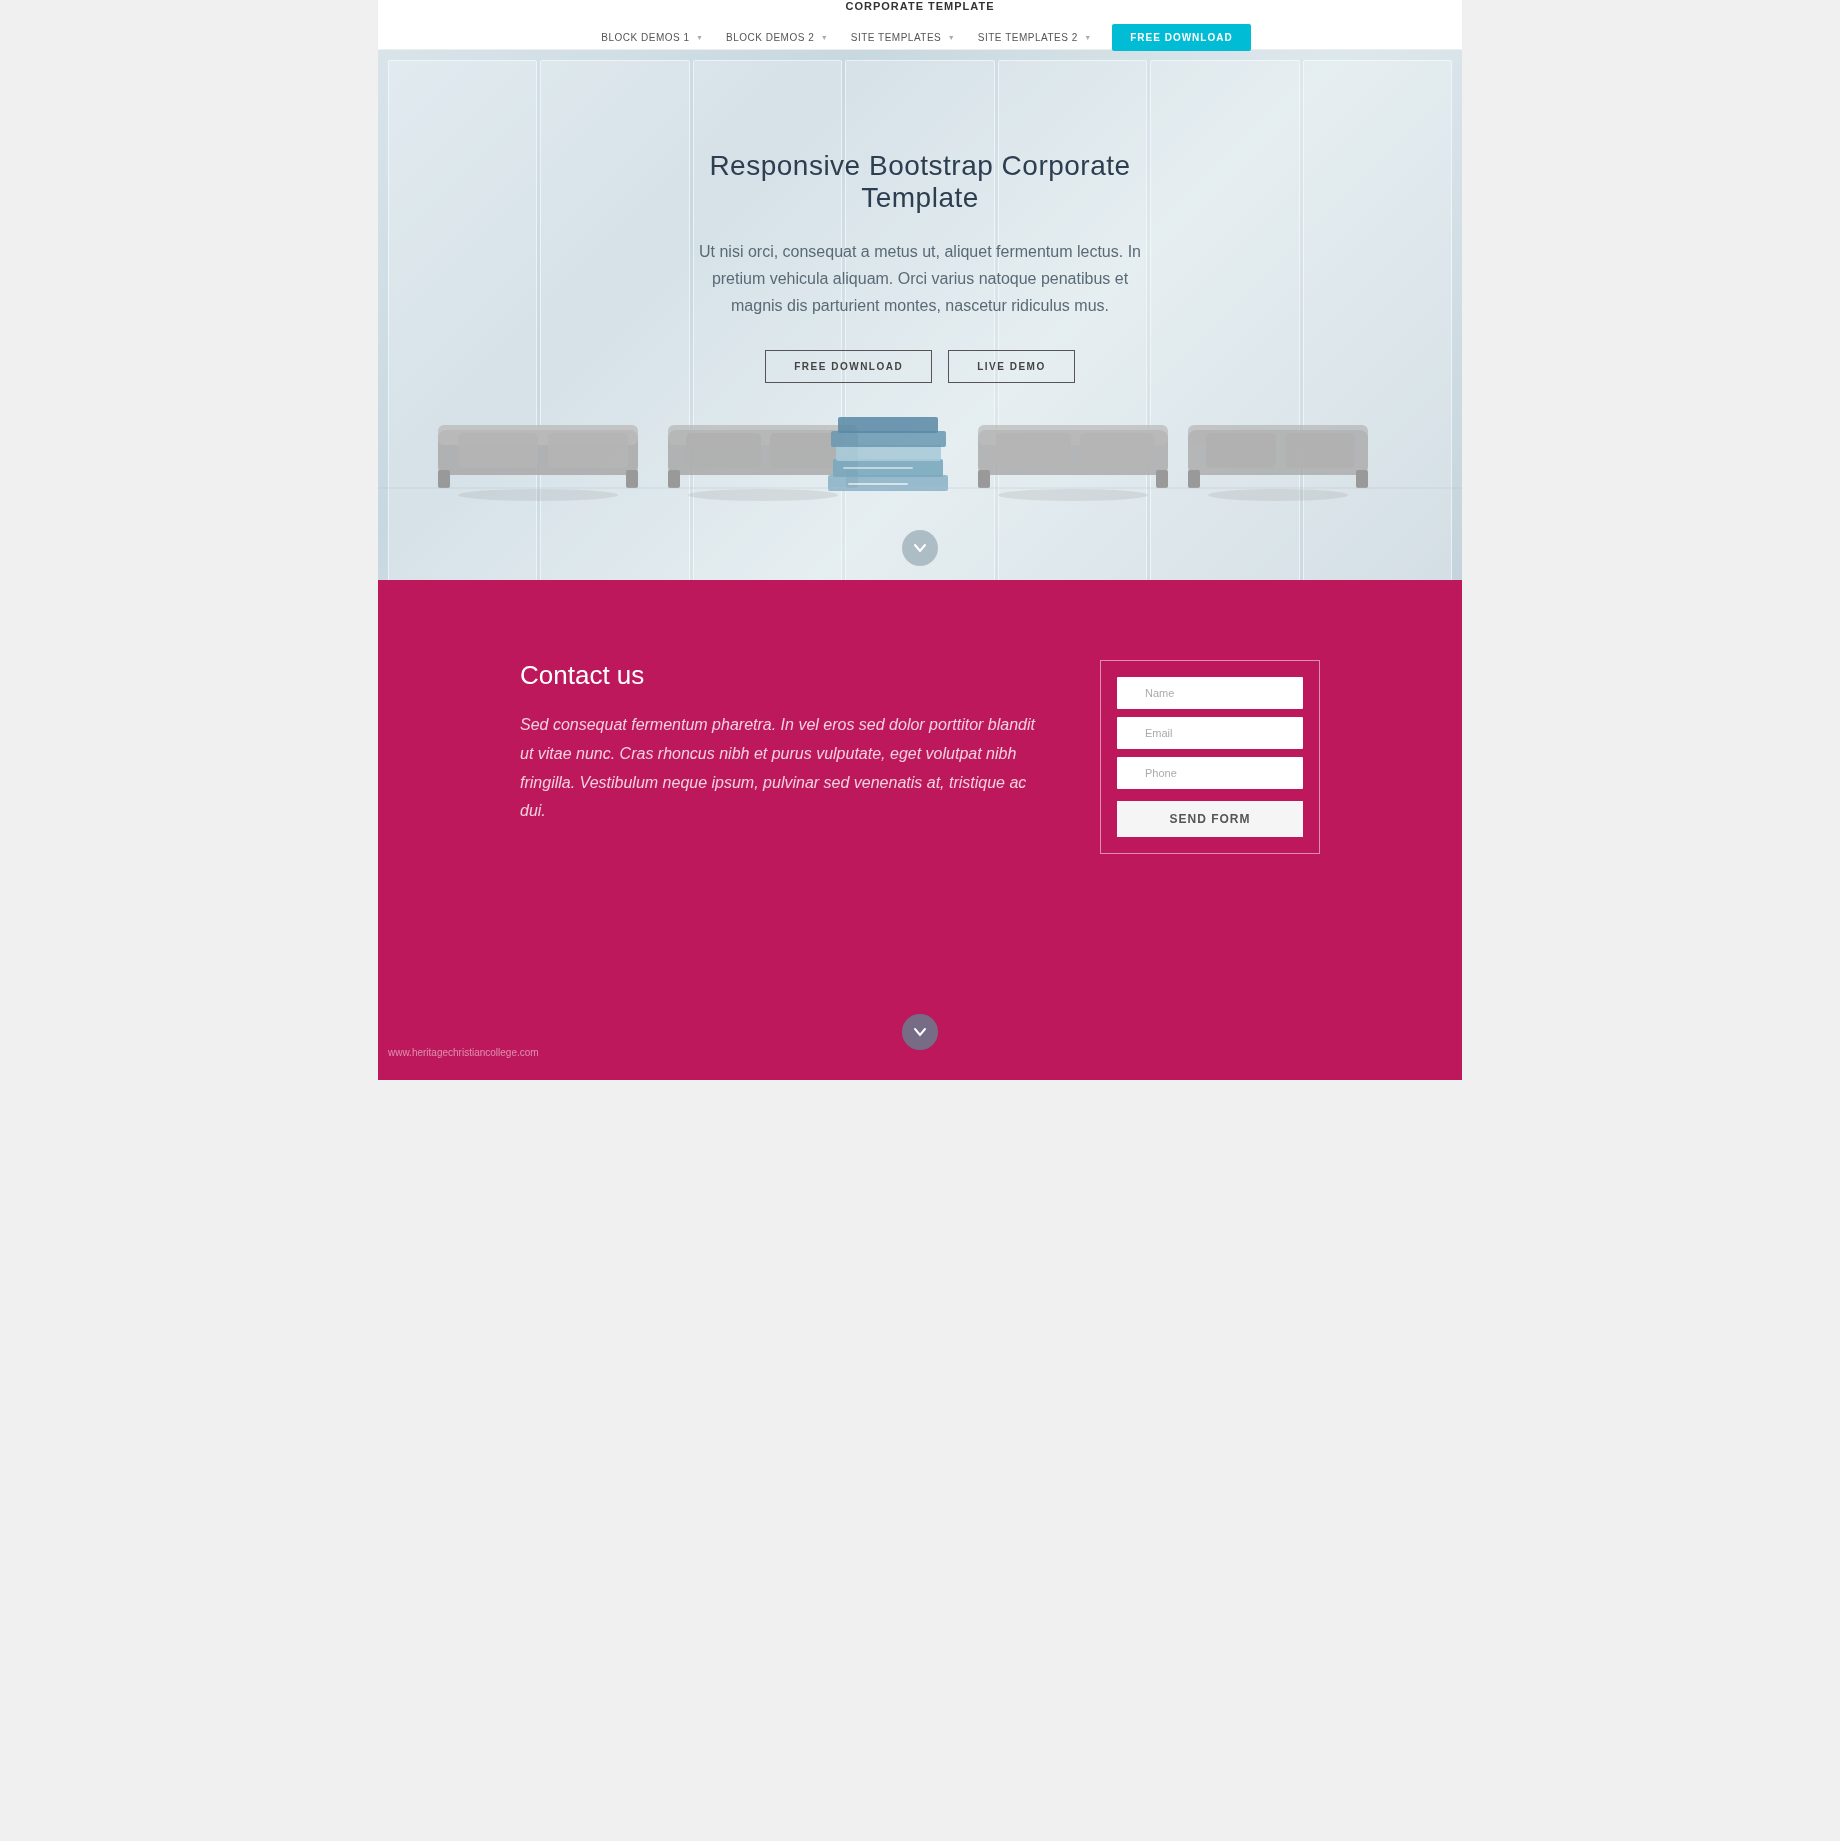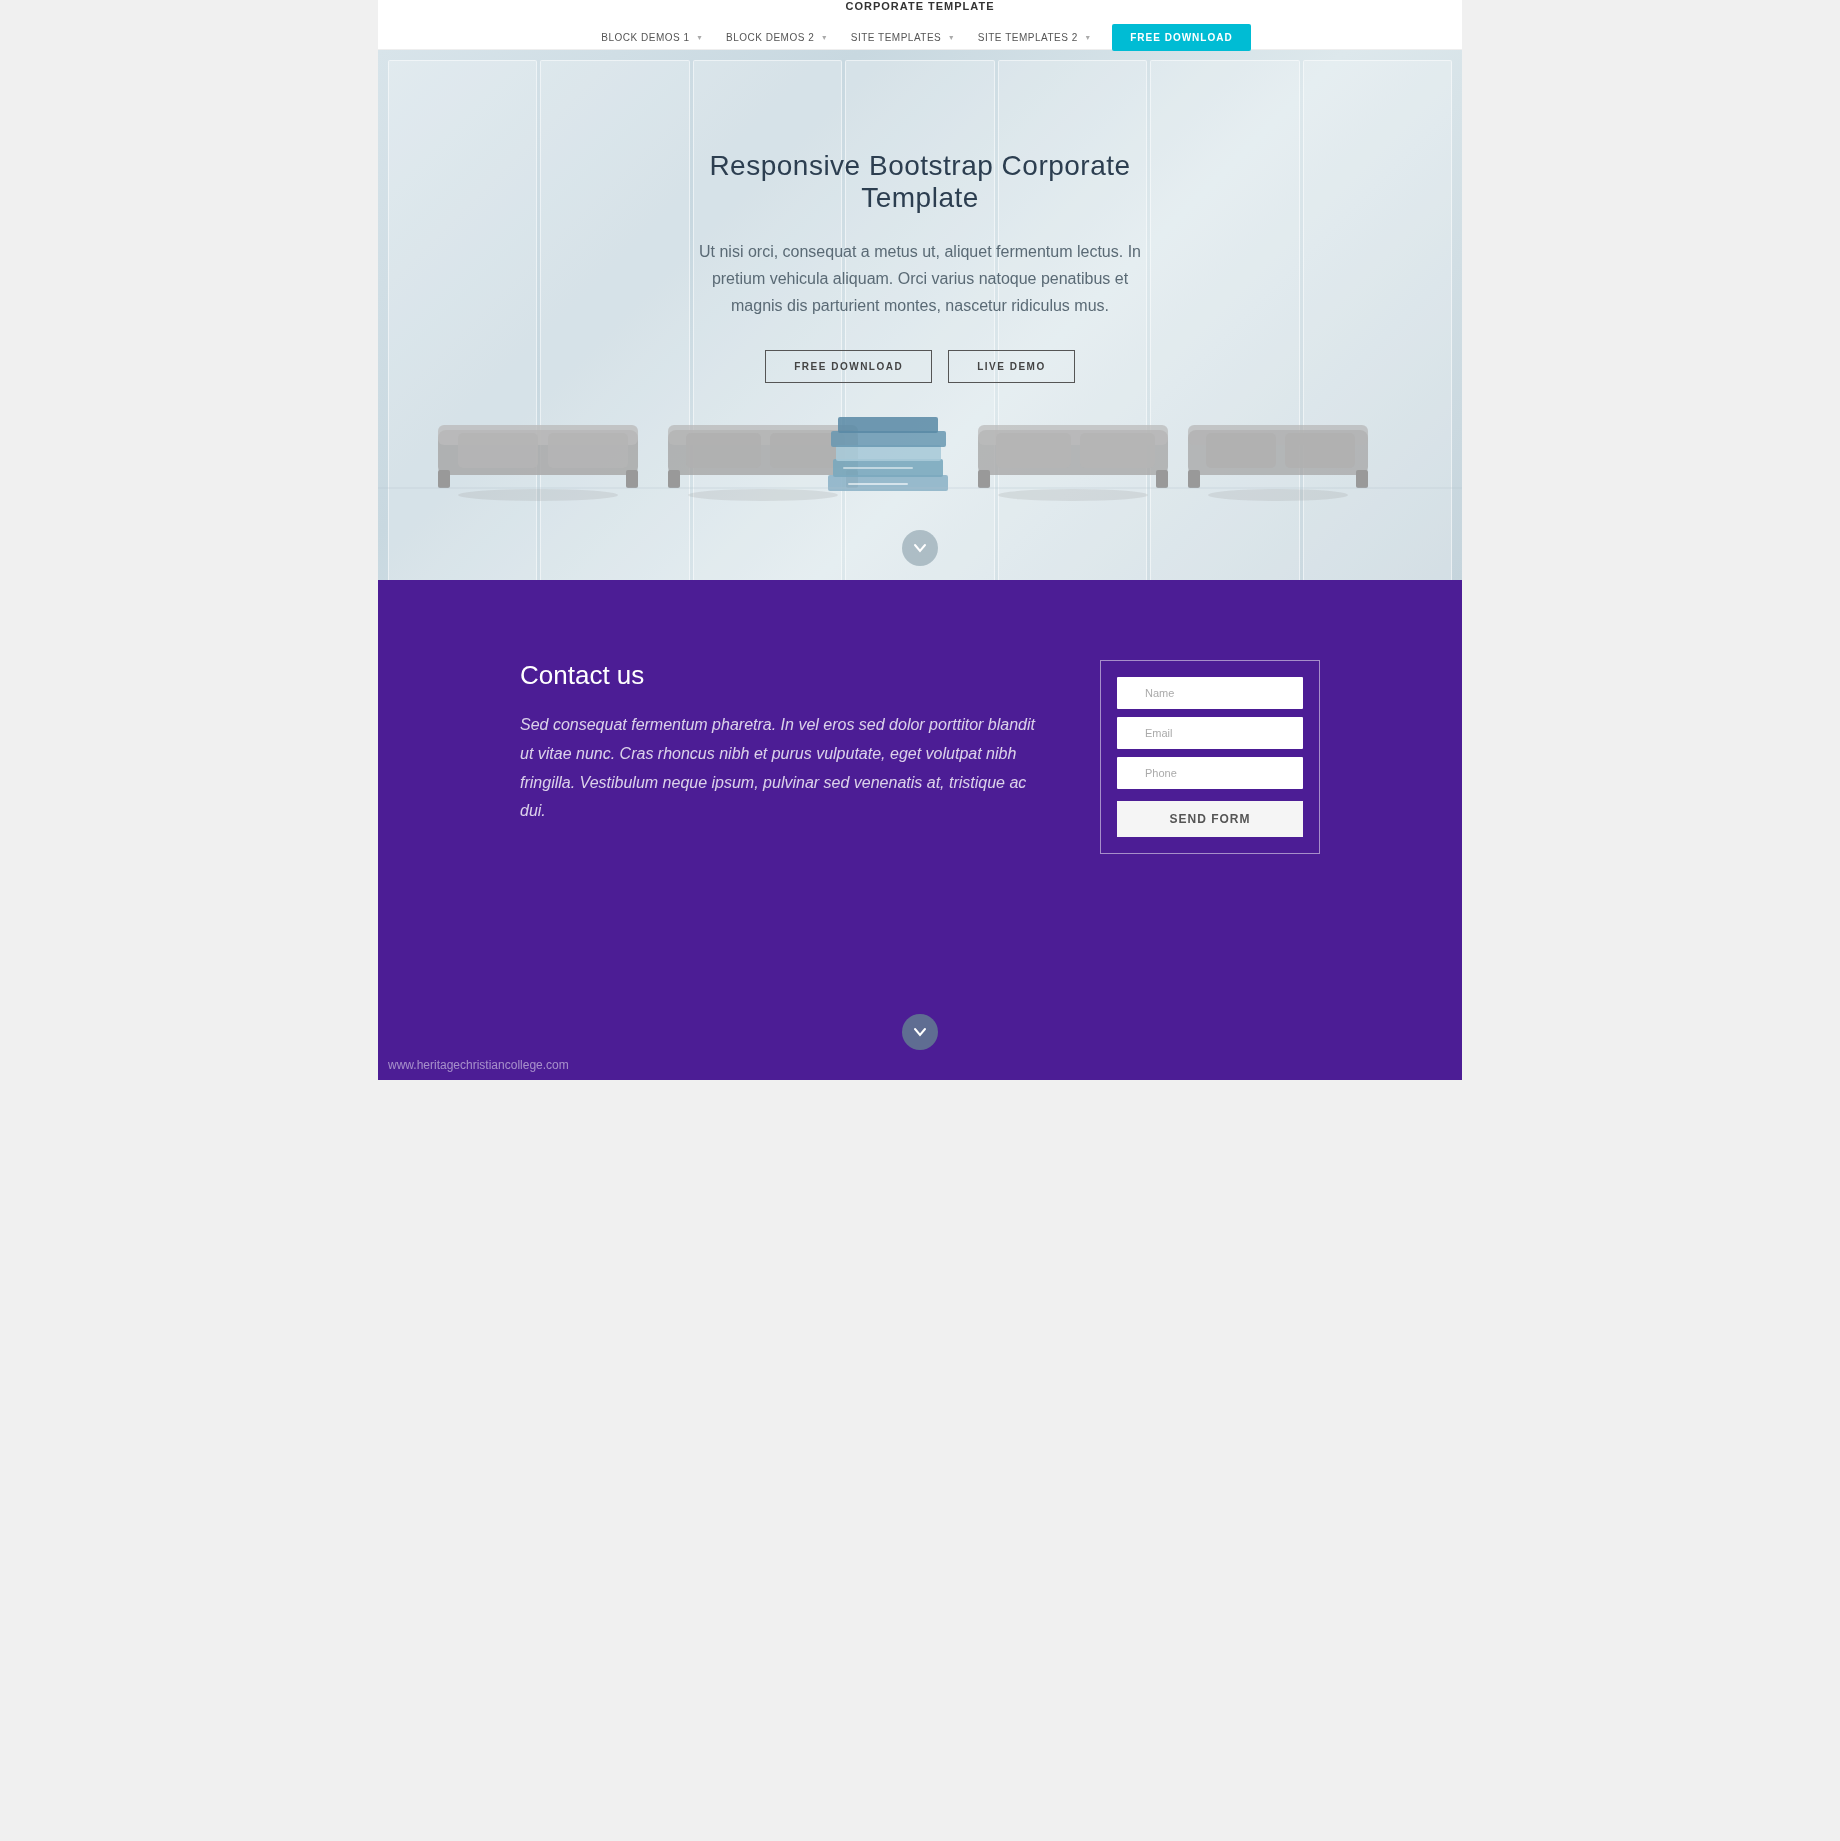--- a/index.html
+++ b/index.html
@@ -144,21 +144,21 @@
       align-items: center;
       justify-content: center;
       color: white;
       font-size: 14px;
       cursor: pointer;
       z-index: 30;
     }
 
     
     .contact-section {
-      background: #4c1d95;
+      background: #be185d;
       min-height: 500px;
       display: flex;
       flex-direction: column;
       align-items: center;
       justify-content: flex-start;
       padding: 80px 40px 60px;
       position: relative;
     }
     .contact-inner {
       display: flex;
@@ -228,23 +228,23 @@
       align-items: center;
       justify-content: center;
       color: white;
       font-size: 14px;
       cursor: pointer;
     }
 
     
     .footer-url {
       position: absolute;
-      bottom: 8px;
+      bottom: 22px;
       left: 10px;
-      font-size: 12px;
+      font-size: 10px;
       color: rgba(255,255,255,0.5);
     }
 
     
     .furniture-svg {
       position: absolute;
       bottom: 50px;
       left: 0;
       right: 0;
       z-index: 5;

